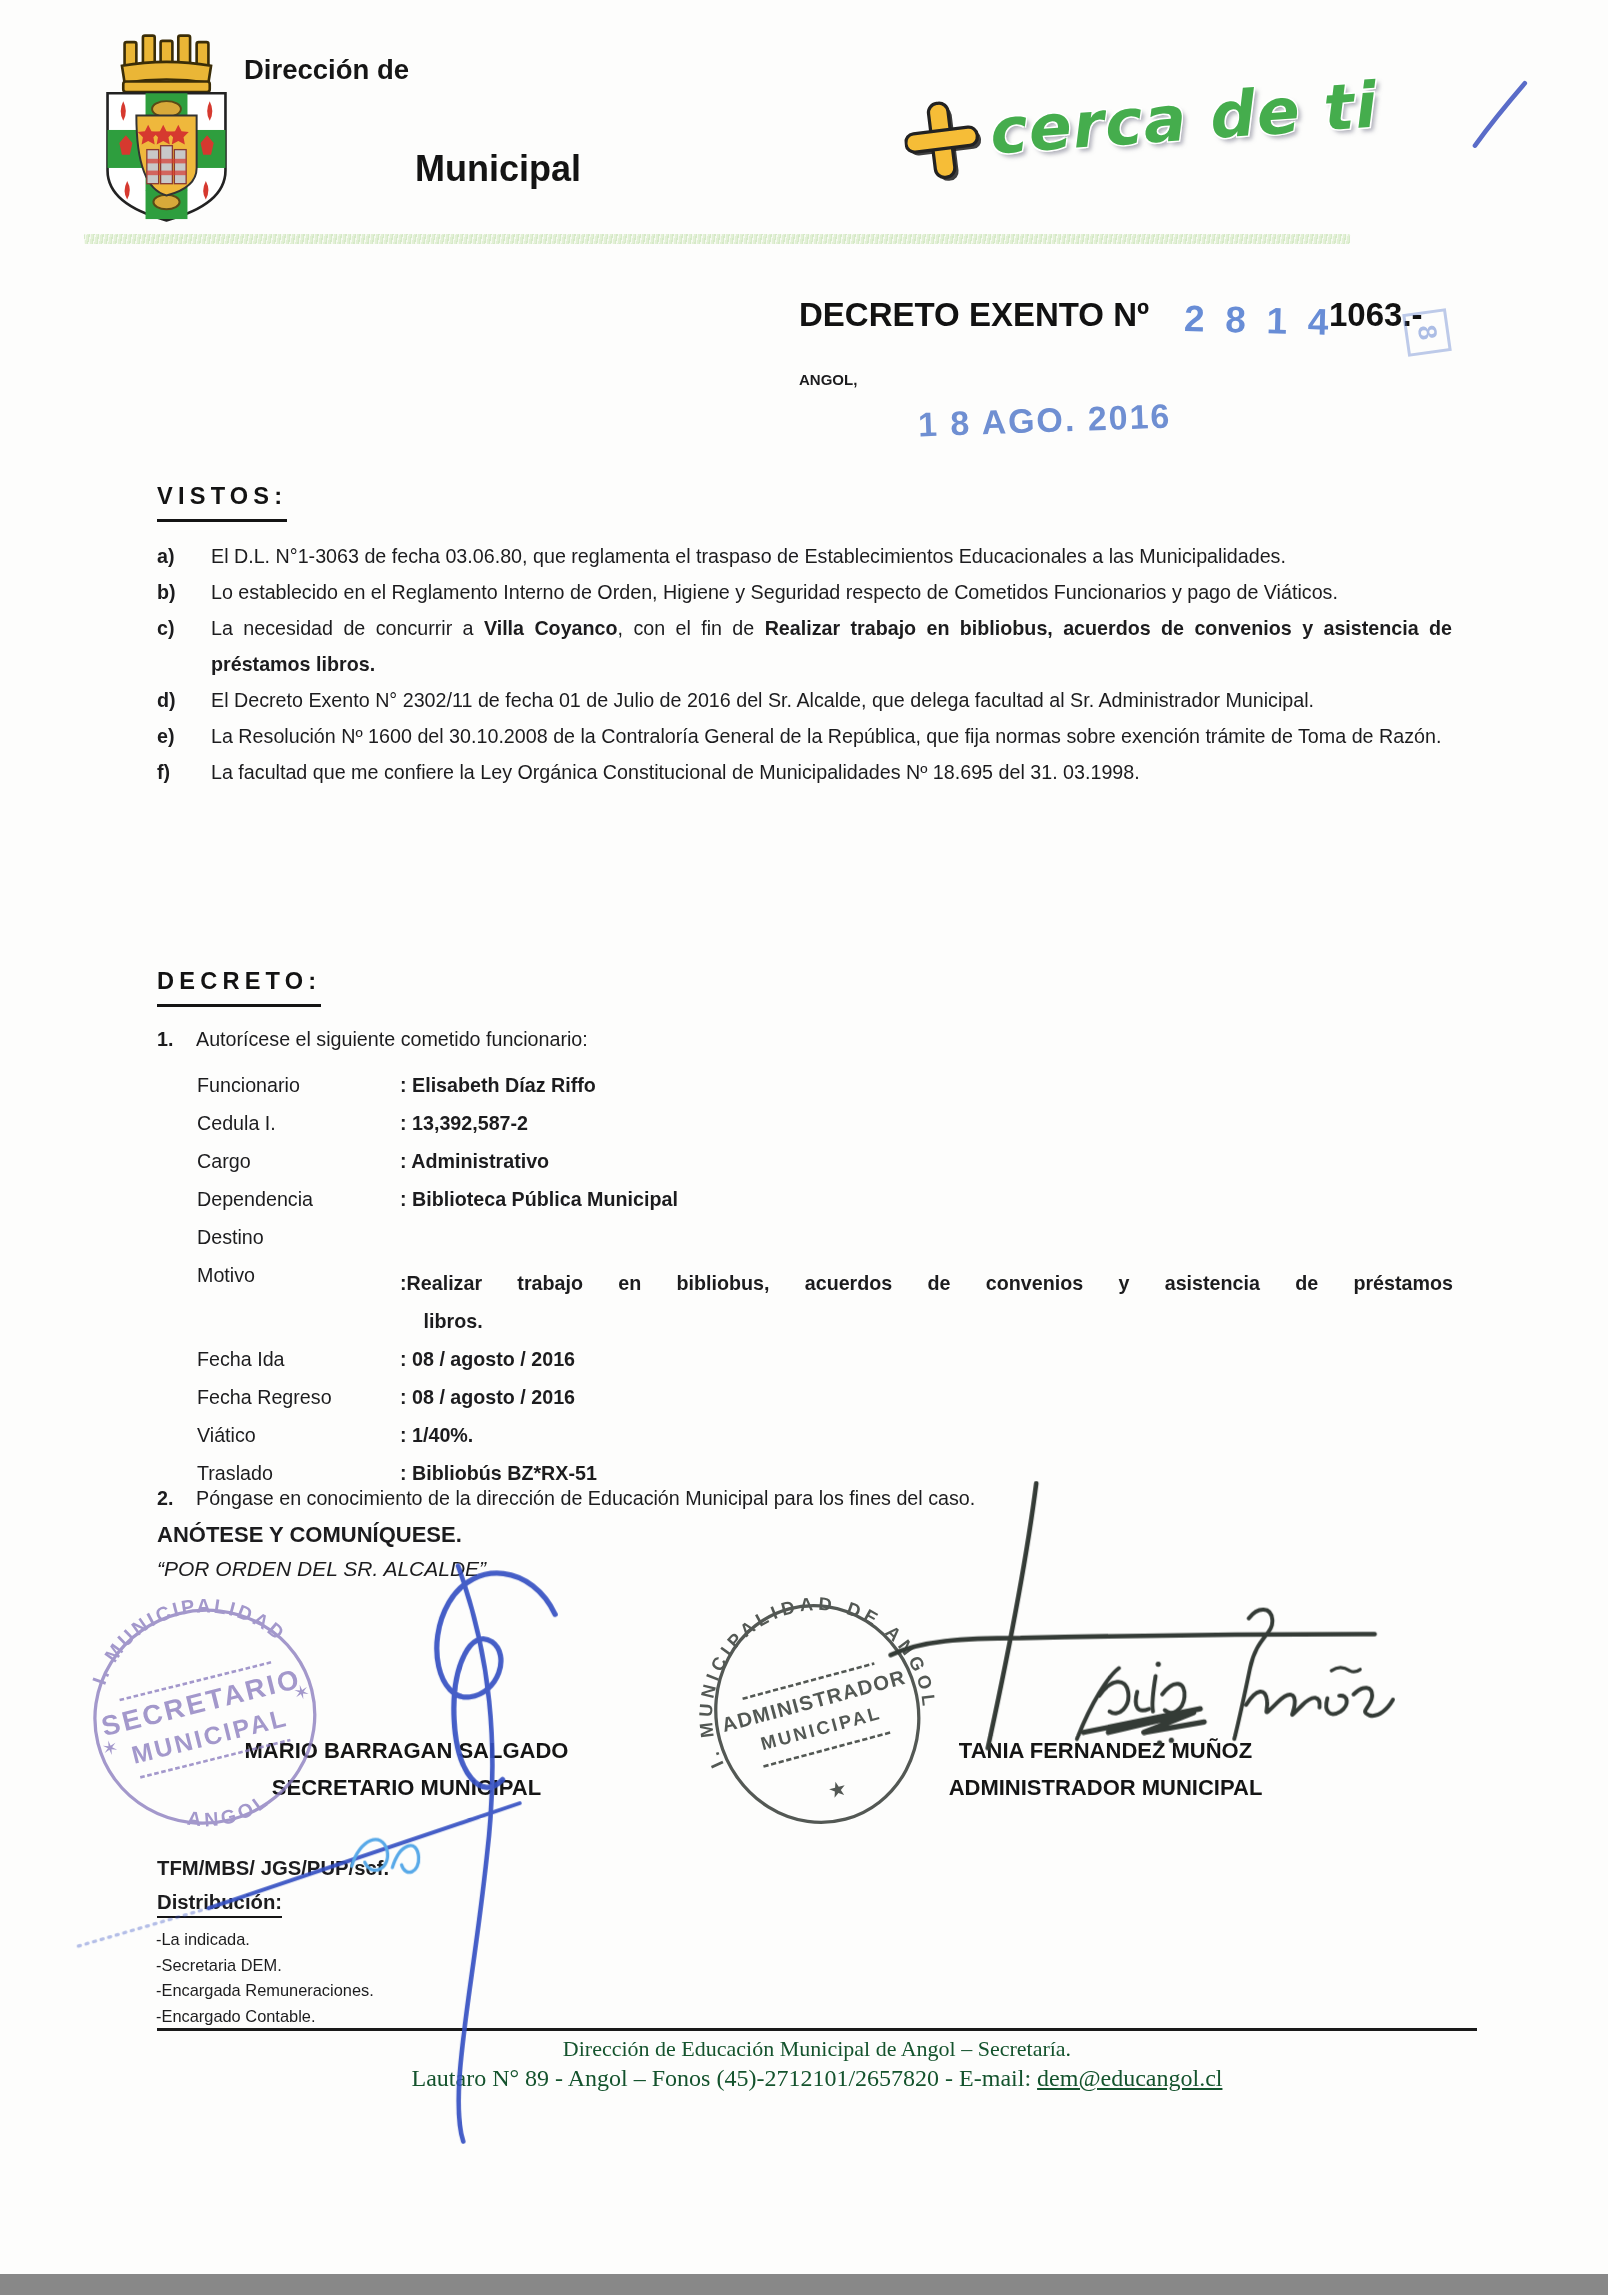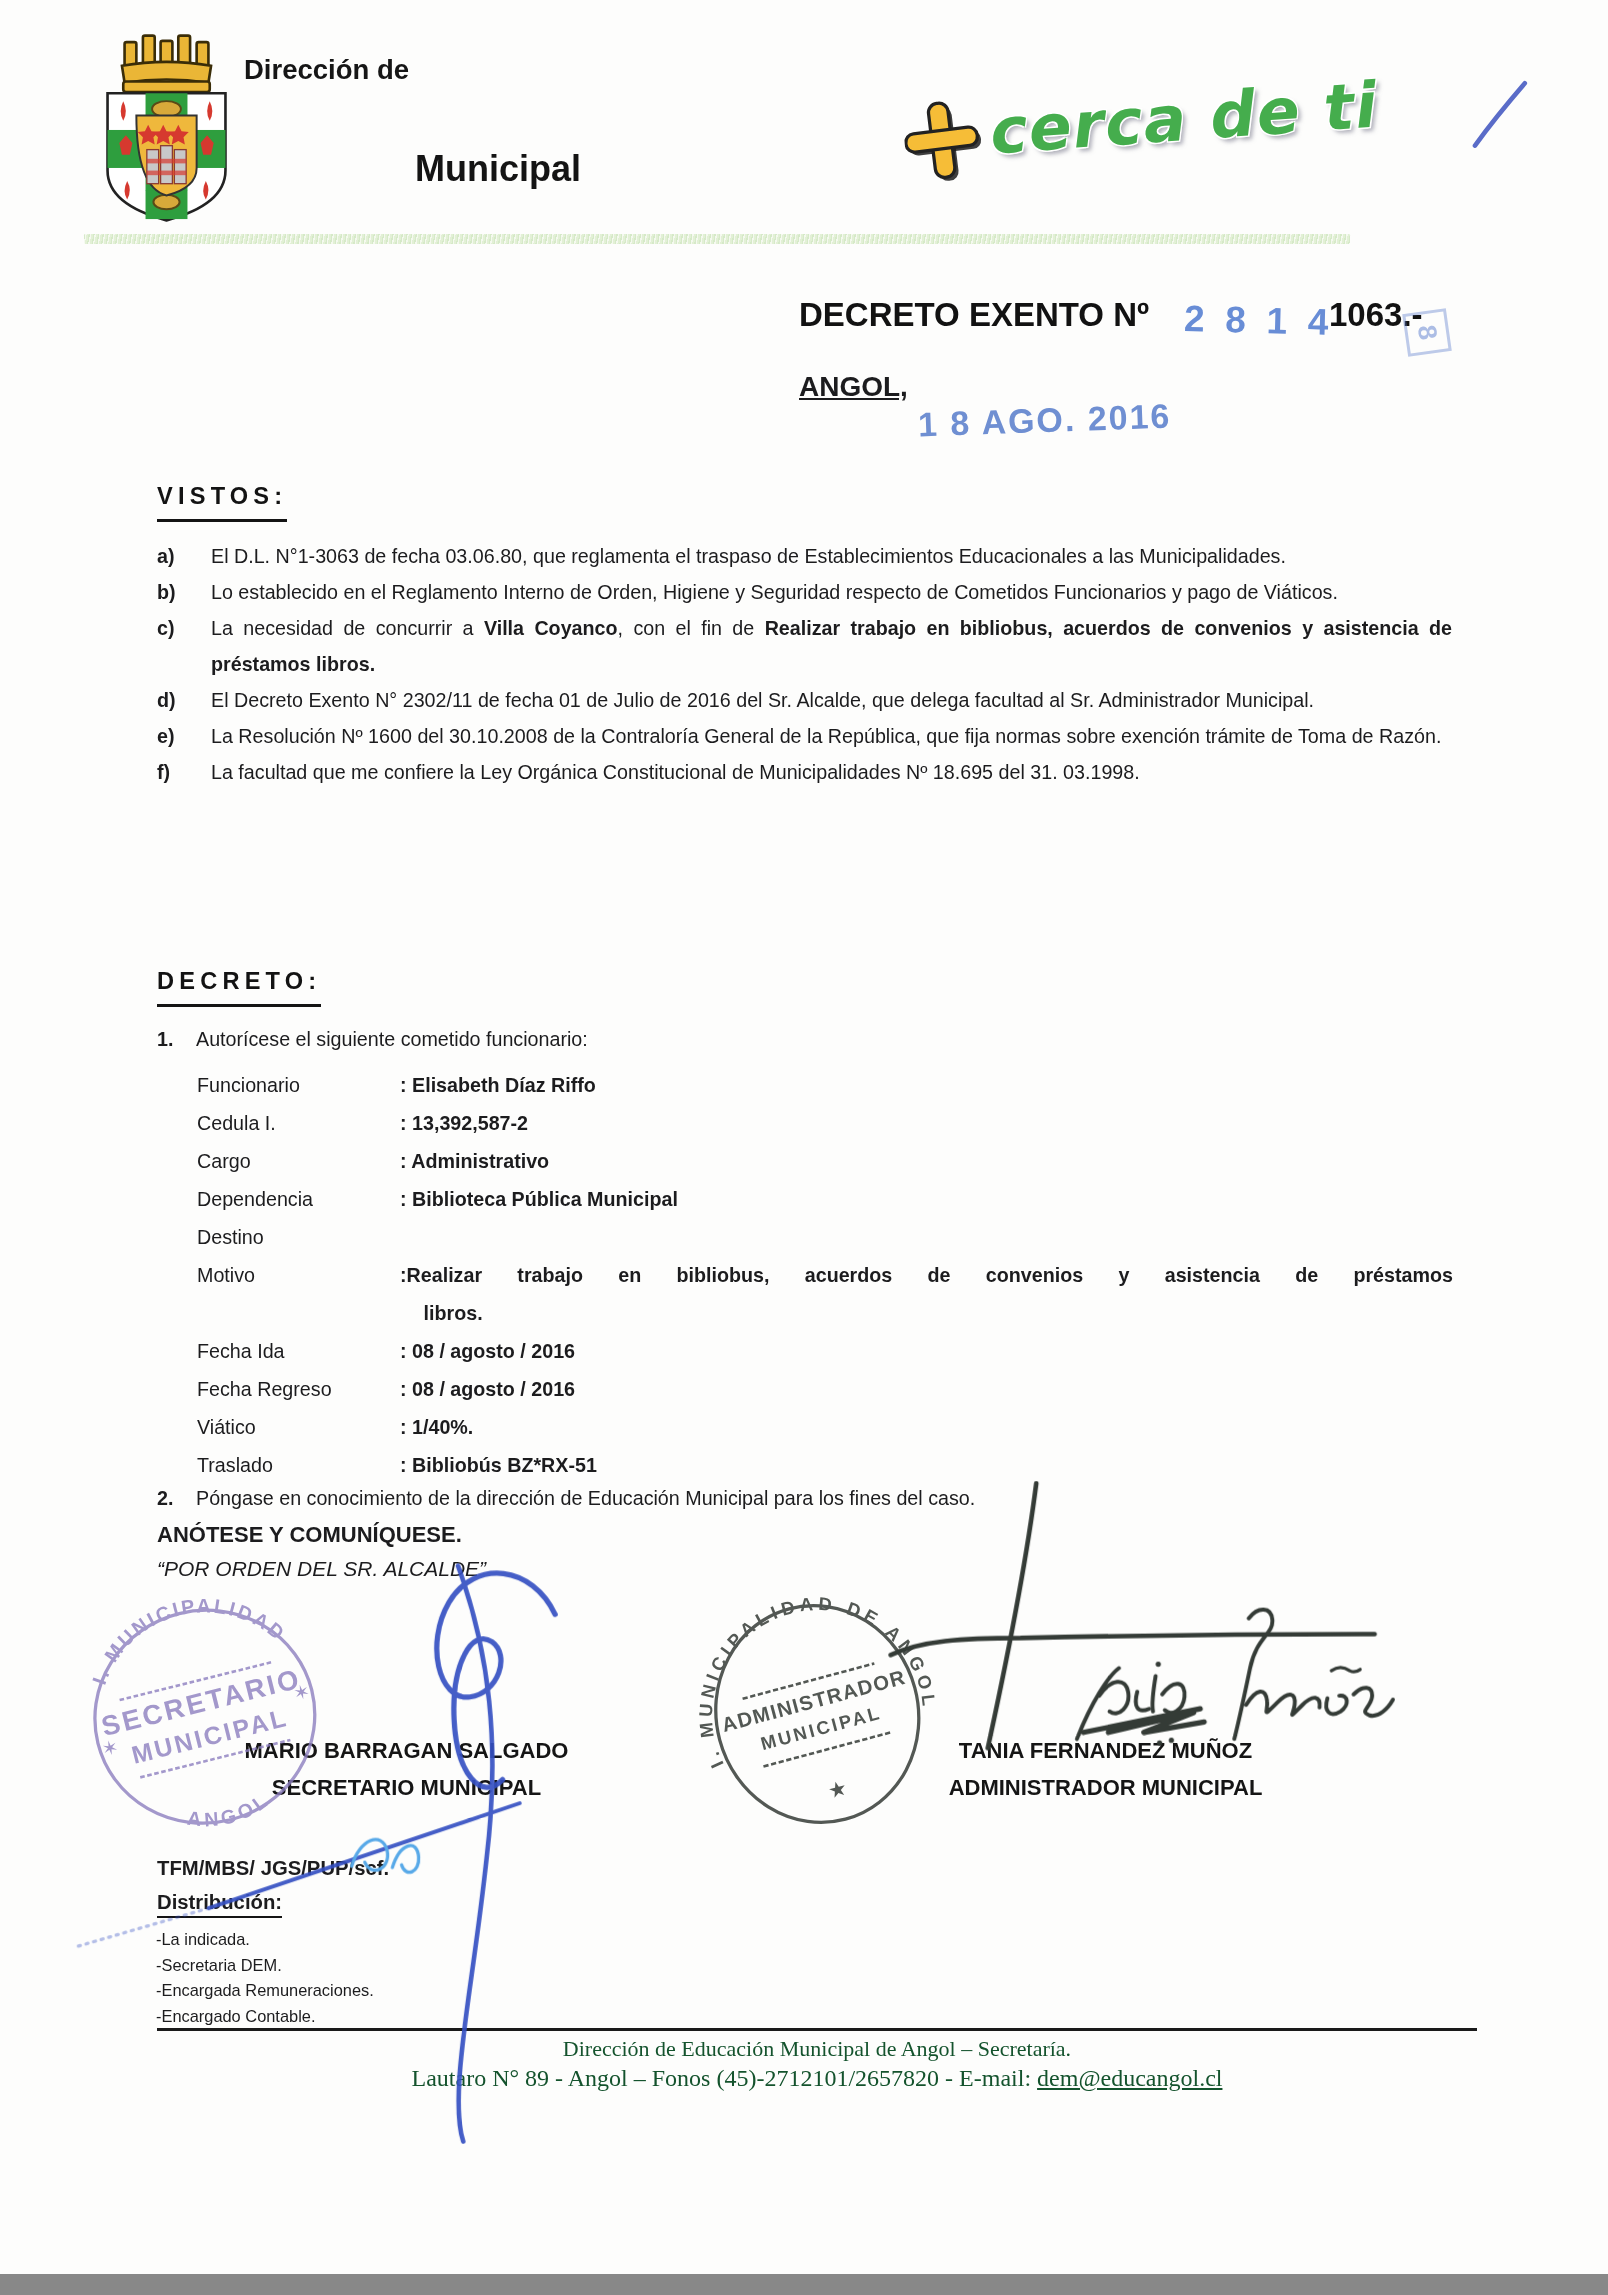--- a/index.html
+++ b/index.html
@@ -18,21 +18,21 @@
   .greenband{left:84px;top:234px;width:1266px;height:9.8px;opacity:.75;border-radius:1.3px;
       background:repeating-linear-gradient(100deg,rgba(158,205,126,.55) 0 1.3px,rgba(222,238,206,.35) 1.3px 2.6px,rgba(182,219,150,.5) 2.6px 4.6px);}
   
   .title{left:799px;top:296px;font-weight:700;font-size:33px;color:#121212;}
   .stampnum{left:1184px;top:300px;font-weight:700;font-size:37px;color:#4f7ad0;letter-spacing:5.2px;
       transform:rotate(1.5deg);opacity:.85;}
   .typednum{left:1329px;top:296px;font-weight:700;font-size:33px;color:#121212;}
   .faintstamp{left:1405px;top:311px;width:38px;height:37px;border:3.9px solid rgba(92,125,205,.4);
       transform:rotate(-8deg);display:flex;align-items:center;justify-content:center;}
   .faintstamp span{color:rgba(92,125,205,.5);font-size:26px;font-weight:700;transform:rotate(90deg);}
-  .city{left:799px;top:371px;font-weight:700;font-size:28px;text-decoration:underline;}
+  .city{left:799px;top:371px;font-weight:700;font-size:15px;}
   .datestamp{left:918px;top:401px;font-weight:700;font-size:34px;color:#6f8fd2;letter-spacing:2px;
       transform:rotate(-2deg);text-shadow:0 0 1.3px rgba(255,255,255,.8);}
   
   .heading{font-weight:700;font-size:23.6px;letter-spacing:5.2px;border-bottom:3.3px solid #141414;
       padding-bottom:9px;color:#131313;}
   #vistos-heading{left:157px;top:483px;}
   #decreto-heading{left:157px;top:968px;}
   
   #vistos-list{left:157px;top:538px;width:1295px;font-size:19.7px;line-height:36px;}
   .vitem{display:flex;}
@@ -40,21 +40,21 @@
   .vtext{flex:1;text-align:justify;}
   
   .ditem{display:flex;font-size:19.7px;line-height:36px;}
   #d-item1{left:157px;top:1021px;width:1299px;}
   #d-item2{left:157px;top:1480px;width:1305px;}
   .dmark{width:39px;font-weight:700;flex:none;}
   #fields{left:197px;top:1066px;width:1256px;font-size:19.7px;}
   .frow{display:flex;line-height:38px;}
   .flabel{width:203px;flex:none;}
   .fvalue{font-weight:700;flex:1;}
-  .fvalue.just{text-align:justify;text-align-last:justify;}
+  .fvalue.just{text-align:justify;text-align-last:justify;margin-top:8px;}
   .fv2{margin-left:23.6px;text-align-last:left;}
   
   .centerwrap{left:157px;width:1318px;}
   #anotese{top:1522px;font-weight:700;font-size:22px;}
   #pororden{top:1557px;font-style:italic;font-size:21px;font-weight:500;}
   
   .signname{font-weight:700;font-size:22px;text-align:center;color:#151515;}
   #lname{left:164px;top:1738px;width:485px;}
   #ltitle{left:164px;top:1775px;width:485px;}
   #rname{left:853px;top:1738px;width:505px;}

